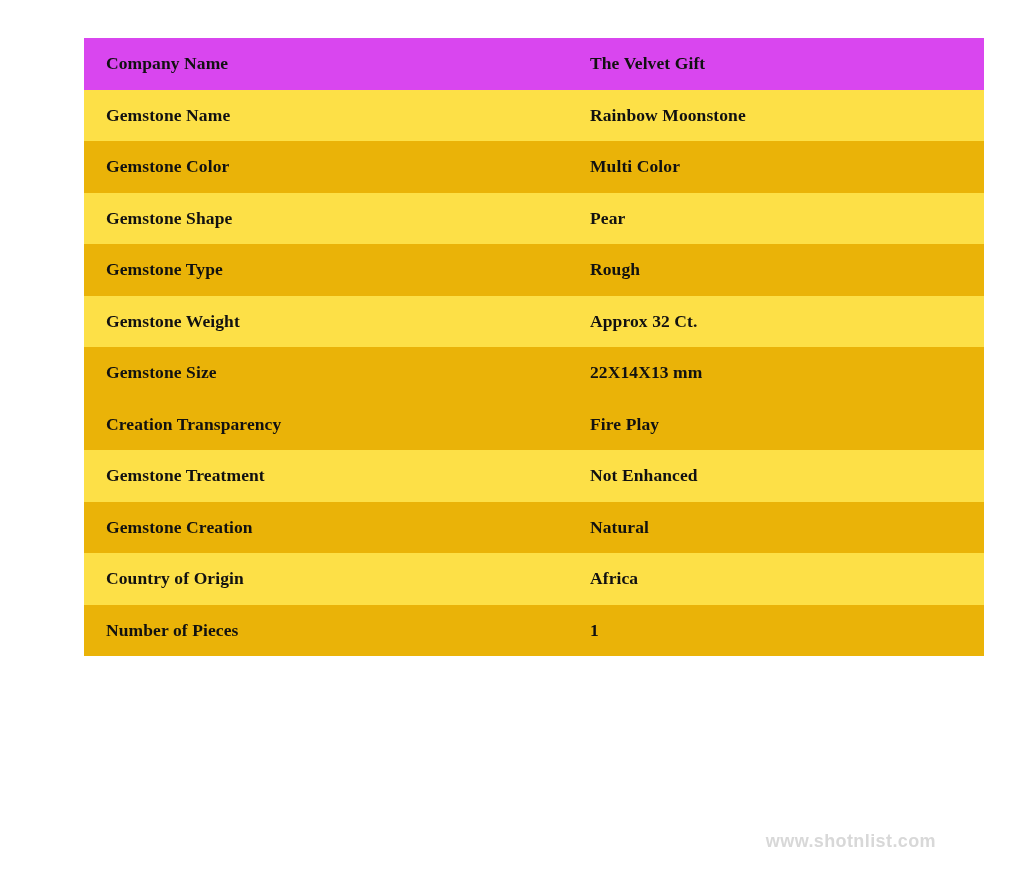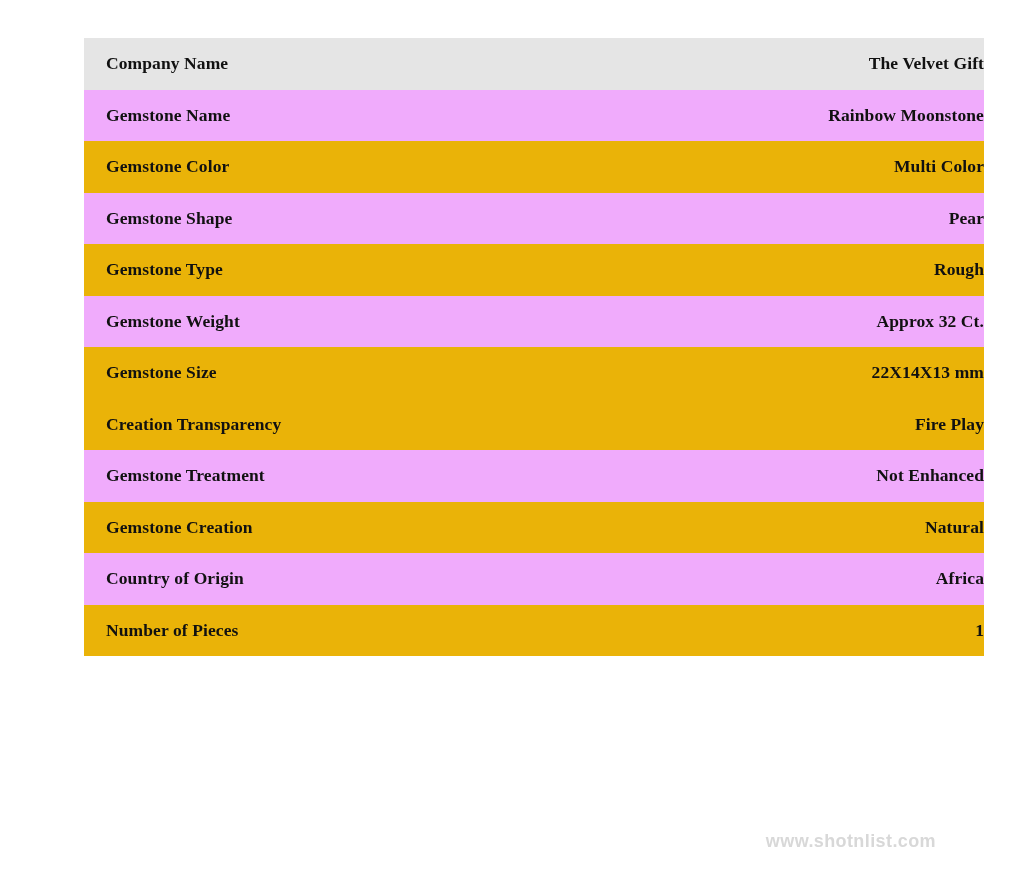--- a/index.html
+++ b/index.html
@@ -38,27 +38,26 @@
     font-size: 17.5px;
     letter-spacing: 0.1px;
     color: #111111;
     border: none;
   }
   .spec-table td.label {
     width: 462px;
   }
   .spec-table td.value {
     width: 394px;
-    text-align: right;
   }
   .row-head td {
-    background: #e5e5e5;
+    background: #d946ef;
   }
   .row-alt td {
-    background: #f0abfc;
+    background: #fde047;
   }
   .row-plain td {
     background: #eab308;
   }
   .watermark {
     position: absolute;
     right: 88px;
     top: 831px;
     font-family: "Liberation Sans", sans-serif;
     font-size: 18px;

